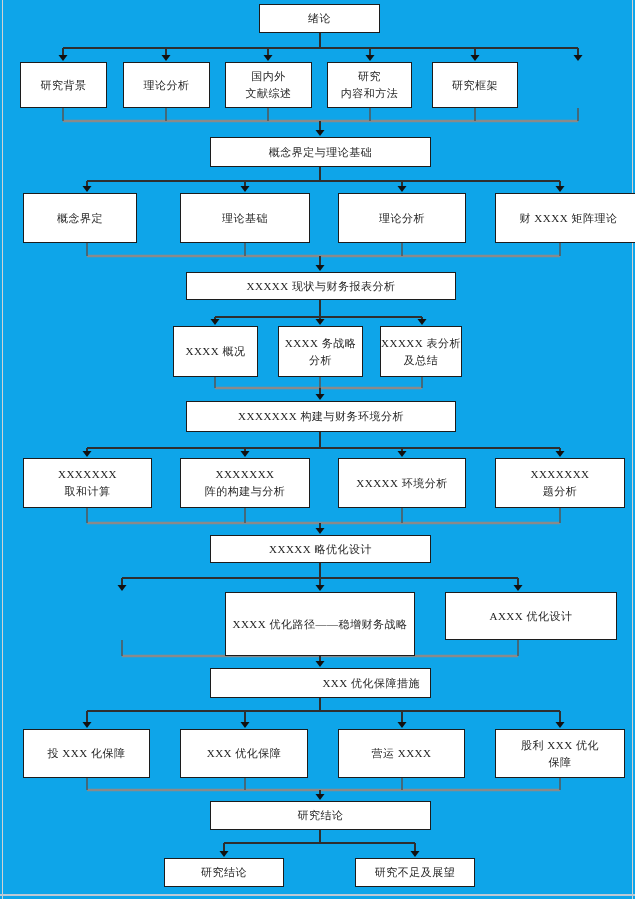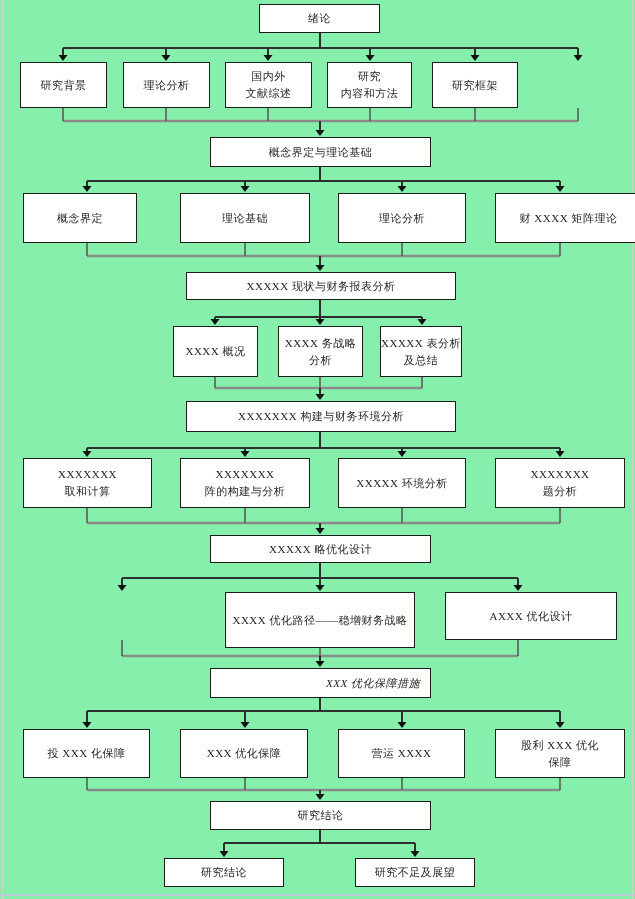--- a/index.html
+++ b/index.html
@@ -1,22 +1,22 @@
 <!DOCTYPE html>
 <html><head>
 <meta charset="utf-8">
 <style>
   html,body{margin:0;padding:0;background:#ffffff;}
-  #page{position:relative;width:635px;height:899px;background:#86efac;overflow:hidden;
+  #page{position:relative;width:635px;height:899px;background:#0ea5e9;overflow:hidden;
         font-family:"Liberation Serif","DejaVu Serif",serif;}
   #connectors{position:absolute;left:0;top:0;width:635px;height:899px;z-index:1;}
   .node{position:absolute;z-index:2;box-sizing:border-box;border:1px solid #1c1c1c;background:#ffffff;
         display:flex;align-items:center;justify-content:center;text-align:center;
         font-size:11px;line-height:17px;color:#1f1f1f;white-space:pre-line;letter-spacing:.5px;}
-  .align-right{justify-content:flex-end;padding-right:10px;text-align:left;font-style:italic;}
+  .align-right{justify-content:flex-end;padding-right:10px;text-align:left;}
   .edge-v{position:absolute;top:0;bottom:0;width:1px;background:#d2d2d2;z-index:0;}
   .edge-b{position:absolute;left:0;right:0;bottom:3px;height:2px;background:#bdc9d5;z-index:0;}
 </style>
 </head>
 <body>
 
 <div id="page">
 
   <div class="edge-v" style="left:2px"></div>
   <div class="edge-v" style="left:632px"></div>
@@ -122,21 +122,21 @@
   <div class="node" style="left:23px;top:458px;width:129px;height:50px">XXXXXXX
 取和计算</div>
   <div class="node" style="left:180px;top:458px;width:130px;height:50px">XXXXXXX
 阵的构建与分析</div>
   <div class="node" style="left:338px;top:458px;width:128px;height:50px">XXXXX 环境分析</div>
   <div class="node" style="left:495px;top:458px;width:130px;height:50px">XXXXXXX
 题分析</div>
 
   <div class="node" style="left:210px;top:535px;width:221px;height:28px">XXXXX 略优化设计</div>
 
-  <div class="node" style="left:225px;top:592px;width:190px;height:56px">XXXX 优化路径——稳增财务战略</div>
+  <div class="node" style="left:225px;top:592px;width:190px;height:64px">XXXX 优化路径——稳增财务战略</div>
   <div class="node" style="left:445px;top:592px;width:172px;height:48px">AXXX 优化设计</div>
 
   <div class="node align-right" style="left:210px;top:668px;width:221px;height:30px">XXX 优化保障措施</div>
 
   <div class="node" style="left:23px;top:729px;width:127px;height:49px">投 XXX 化保障</div>
   <div class="node" style="left:180px;top:729px;width:128px;height:49px">XXX 优化保障</div>
   <div class="node" style="left:338px;top:729px;width:127px;height:49px">营运 XXXX</div>
   <div class="node" style="left:495px;top:729px;width:130px;height:49px">股利 XXX 优化
 保障</div>
 

